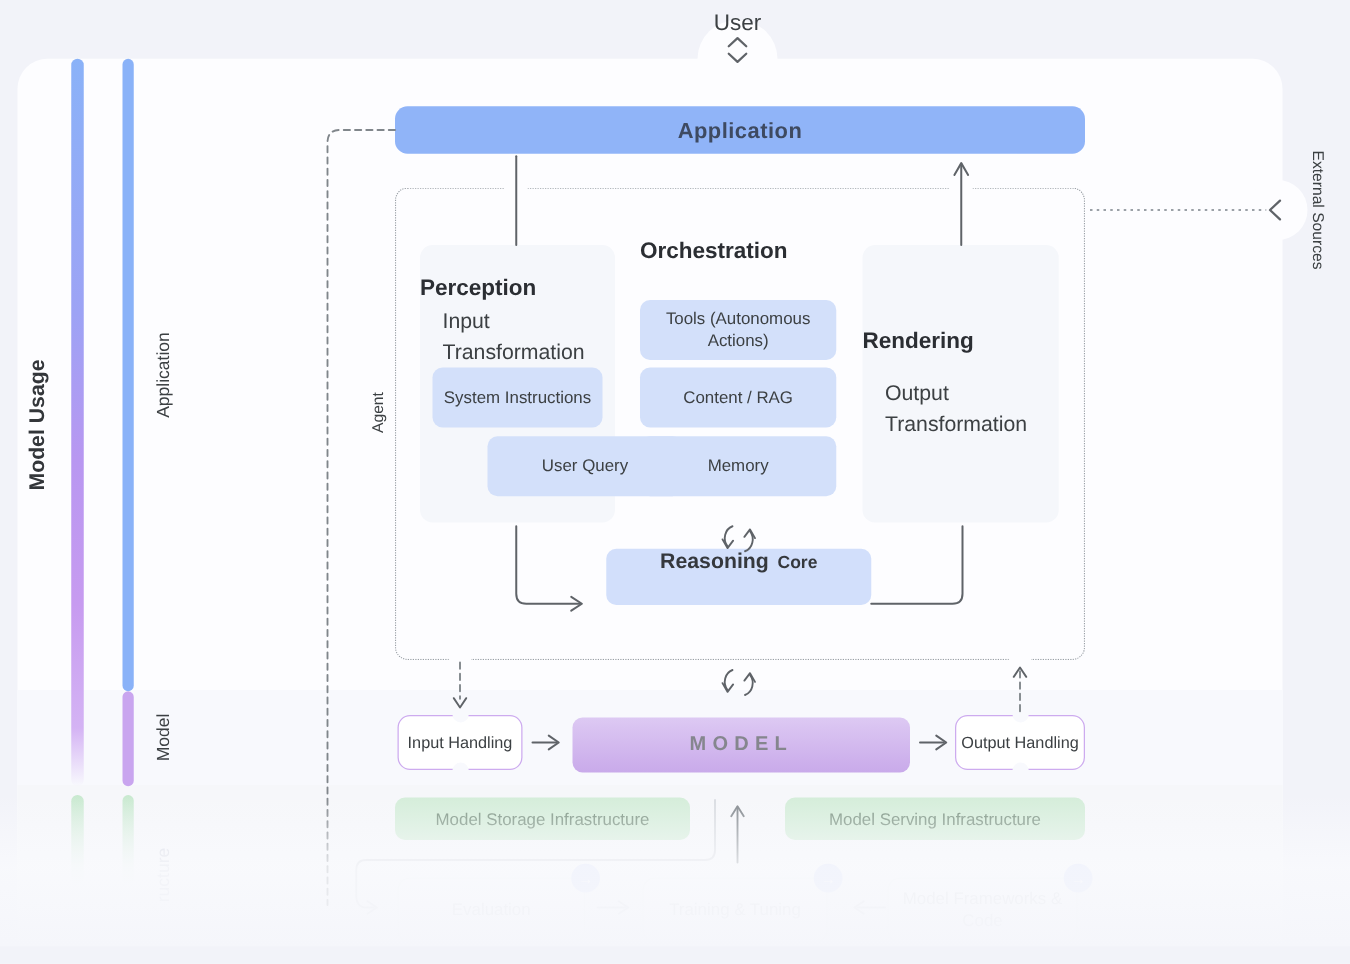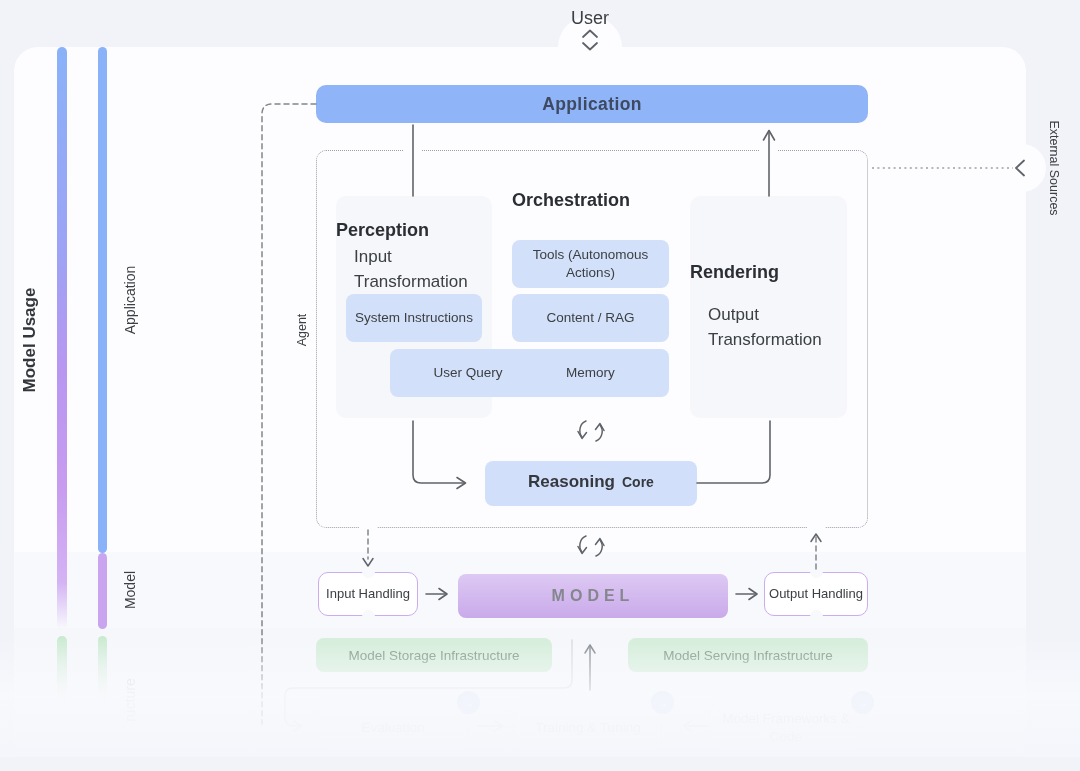--- a/index.html
+++ b/index.html
@@ -27,23 +27,23 @@
   .agent-box { position:absolute; left:316px; top:150px; width:552px; height:378px;
                border:1.6px dotted #9aa0a6; border-radius:10px; }
 
   .panel { position:absolute; background:#f5f7fb; border-radius:10px; }
   .panel-title { font-size:18px; font-weight:bold; color:#2b2e33; }
   .panel-sub { font-size:17px; color:#3c4043; text-align:left; line-height:1.45; }
 
   .chip { position:absolute; background:#d3e0fa; border-radius:8px; display:flex; align-items:center;
           justify-content:center; text-align:center; font-size:13.5px; color:#3c4043; line-height:1.3; padding:2px 6px; }
 
-  .reasoning { position:absolute; left:485px; top:461px; width:212px; height:45px; background:#d2dffb;
+  .reasoning { position:absolute; left:485px; top:439px; width:212px; height:45px; background:#d2dffb;
                border-radius:8px; display:flex; align-items:baseline; justify-content:center; gap:7px;
-               color:#35383d; padding-top:11px; }
+               color:#35383d; padding-top:0; }
   .reasoning .w1 { font-size:17px; font-weight:bold; }
   .reasoning .w2 { font-size:14px; font-weight:bold; }
 
   .handling { position:absolute; background:#ffffff; border:1.5px solid #cdabef; border-radius:10px;
               display:flex; align-items:center; justify-content:center; text-align:center;
               font-size:13px; line-height:1.3; color:#3c4043; }
   .hnotch { position:absolute; width:13px; height:13px; border-radius:50%; background:#f8f9fd; left:50%; margin-left:-6.5px; }
 
   .model-box { position:absolute; left:458px; top:574px; width:270px; height:44px; border-radius:8px;
                background:linear-gradient(180deg,#ddc9f3 0%,#c9aaea 100%);

